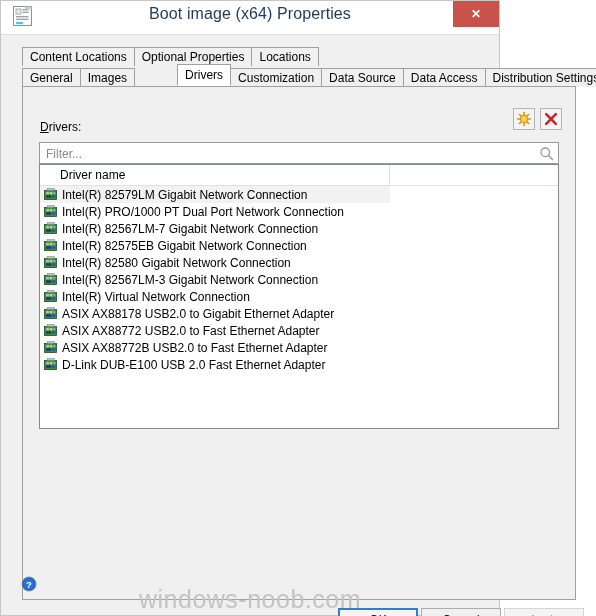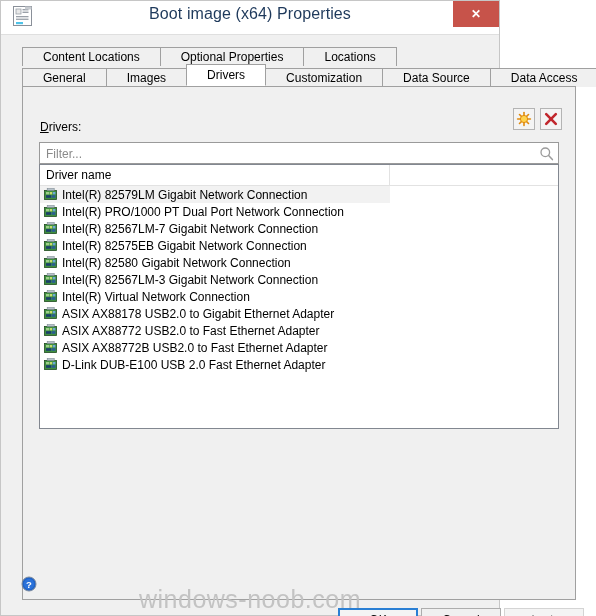--- a/index.html
+++ b/index.html
@@ -92,40 +92,41 @@
   .tabrow {
     display: flex;
     align-items: flex-end;
     height: 21px;
     position: relative;
   }
   .tabrow.row1 { margin-bottom: 0px; }
   .tab {
     height: 19px;
     line-height: 19px;
-    padding: 0 20px;
+    padding: 0 7px;
     background: #f0f0f0;
     border: 1px solid #a0a0a0;
     border-bottom: none;
     margin-right: -1px;
     font-size: 12px;
     color: #000;
     white-space: nowrap;
     box-sizing: border-box;
     cursor: default;
     position: relative;
     top: 1px;
   }
   .tab.selected {
     background: #ffffff;
     height: 22px;
     line-height: 21px;
     top: 0px;
     z-index: 5;
     border-bottom: 1px solid #ffffff;
+    margin-left: 43px;
   }
 
   
   .tabpage {
     position: absolute;
     left: 21px;
     top: 51px;
     width: 554px;
     height: 514px;
     background: #f0f0f0;
@@ -206,21 +207,21 @@
   }
   .lv-header {
     display: flex;
     height: 20px;
     background: #ffffff;
     border-bottom: 1px solid #e2e2e2;
   }
   .lv-col {
     line-height: 20px;
     font-size: 12px;
-    padding-left: 6px;
+    padding-left: 20px;
     box-sizing: border-box;
     color: #000;
     cursor: pointer;
     white-space: nowrap;
   }
   .lv-col.c1 { width: 350px; border-right: 1px solid #e2e2e2; }
   .lv-col.c2 { flex: 1; }
   .lv-rows { }
   .lv-row {
     display: flex;

